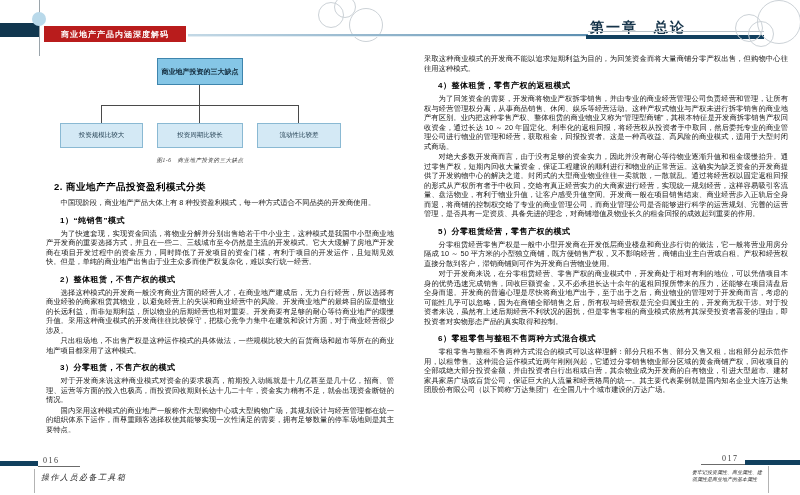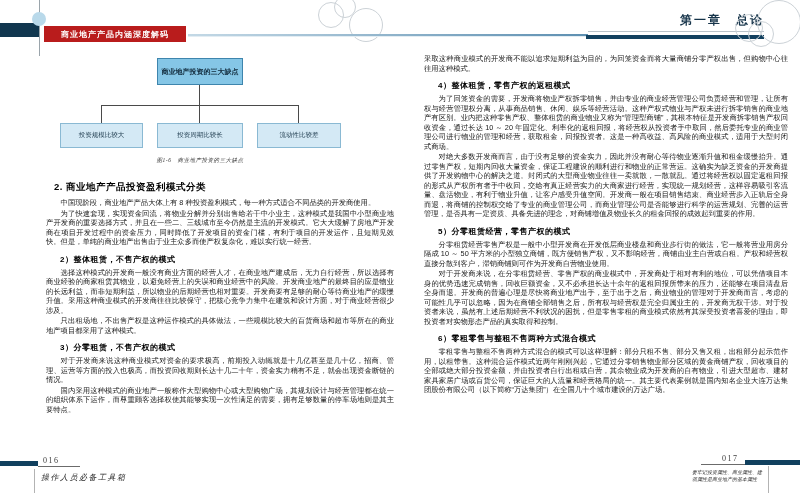--- a/index.html
+++ b/index.html
@@ -19,22 +19,22 @@
     display:flex; align-items:center; justify-content:center; letter-spacing:1px;
   }
   .junction-dot { position:absolute; left:32px; top:12px; width:14px; height:14px; border-radius:50%; background:#b9d9ea; }
   .deco-circle { position:absolute; border:1px solid #ccd2d7; border-radius:50%; background:transparent; }
   .mid-rule {
     position:absolute; left:188px; top:34px; width:400px; height:2px;
     background:linear-gradient(to right,#c4d9e6,#5d8fb1);
   }
   .mid-rule-shadow { position:absolute; left:188px; top:36px; width:400px; height:1px; background:#e3edf3; }
   .right-chapter {
-    position:absolute; left:590px; top:12px; width:174px; height:12px;
-    font-size:12px; font-weight:bold; color:#16344a; text-align:right; letter-spacing:2px;
+    position:absolute; left:590px; top:19px; width:174px; height:12px;
+    font-size:14px; font-weight:bold; color:#16344a; text-align:left; letter-spacing:2px;
   }
   .right-thin-rule { position:absolute; left:588px; top:31px; width:176px; height:1px; background:#b9c2c9; }
   .right-navy-rule { position:absolute; left:586px; top:35px; width:178px; height:4px; background:#12405f; }
 
   
   .diag-box { position:absolute; display:flex; align-items:center; justify-content:center; text-align:center; }
   .diag-root { left:157px; top:58px; width:86px; height:27px; background:#85c6e6; border:1px solid #3e85ad; font-size:7px; font-weight:bold; color:#10293a; }
   .diag-child { top:123px; height:25px; background:#d4e9f5; border:1px solid #8ab9d3; font-size:6.5px; color:#1d3a4d; }
   .diag-child.c0 { left:60px;  width:83px; }
   .diag-child.c1 { left:157px; width:86px; }
@@ -117,20 +117,21 @@
     <span>投资周期比较长</span>
   </div>
   <div class="diag-box diag-child c2">
     <span>流动性比较差</span>
   </div>
   <div class="fig-caption">图1-6　商业地产投资的三大缺点</div>
 
   <div class="col col-left">
     <div class="section-title">2. 商业地产产品投资盈利模式分类</div>
     <p class="para">中国现阶段，商业地产产品大体上有 8 种投资盈利模式，每一种方式适合不同品类的开发商使用。</p>
+    <div class="sub-heading">1）“纯销售”模式</div>
     <p class="para">为了快速套现，实现资金回流，将物业分解并分别出售给若干中小业主，这种模式是我国中小型商业地产开发商的重要选择方式，并且在一些二、三线城市至今仍然是主流的开发模式。它大大缓解了房地产开发商在项目开发过程中的资金压力，同时降低了开发项目的资金门槛，有利于项目的开发运作，且短期见效快。但是，单纯的商业地产出售由于业主众多而使产权复杂化，难以实行统一经营。</p>
     <div class="sub-heading">2）整体租赁，不售产权的模式</div>
     <p class="para">选择这种模式的开发商一般没有商业方面的经营人才，在商业地产建成后，无力自行经营，所以选择有商业经验的商家租赁其物业，以避免经营上的失误和商业经营中的风险。开发商业地产的最终目的应是物业的长远利益，而非短期利益，所以物业的后期经营也相对重要。开发商要有足够的耐心等待商业地产的缓慢升值。采用这种商业模式的开发商往往比较保守，把核心竞争力集中在建筑和设计方面，对于商业经营很少涉及。</p>
     <p class="para">只出租场地，不出售产权是这种运作模式的具体做法，一些规模比较大的百货商场和超市等所在的商业地产项目都采用了这种模式。</p>
     <div class="sub-heading">3）分零租赁，不售产权的模式</div>
     <p class="para">对于开发商来说这种商业模式对资金的要求极高，前期投入动辄就是十几亿甚至是几十亿，招商、管理、运营等方面的投入也极高，而投资回收期则长达十几二十年，资金实力稍有不足，就会出现资金断链的情况。</p>
     <p class="para">国内采用这种模式的商业地产一般称作大型购物中心或大型购物广场，其规划设计与经营管理都在统一的组织体系下运作，而尊重顾客选择权使其能够实现一次性满足的需要，拥有足够数量的停车场地则是其主要特点。</p>
   </div>
 
   <div class="col col-right">

